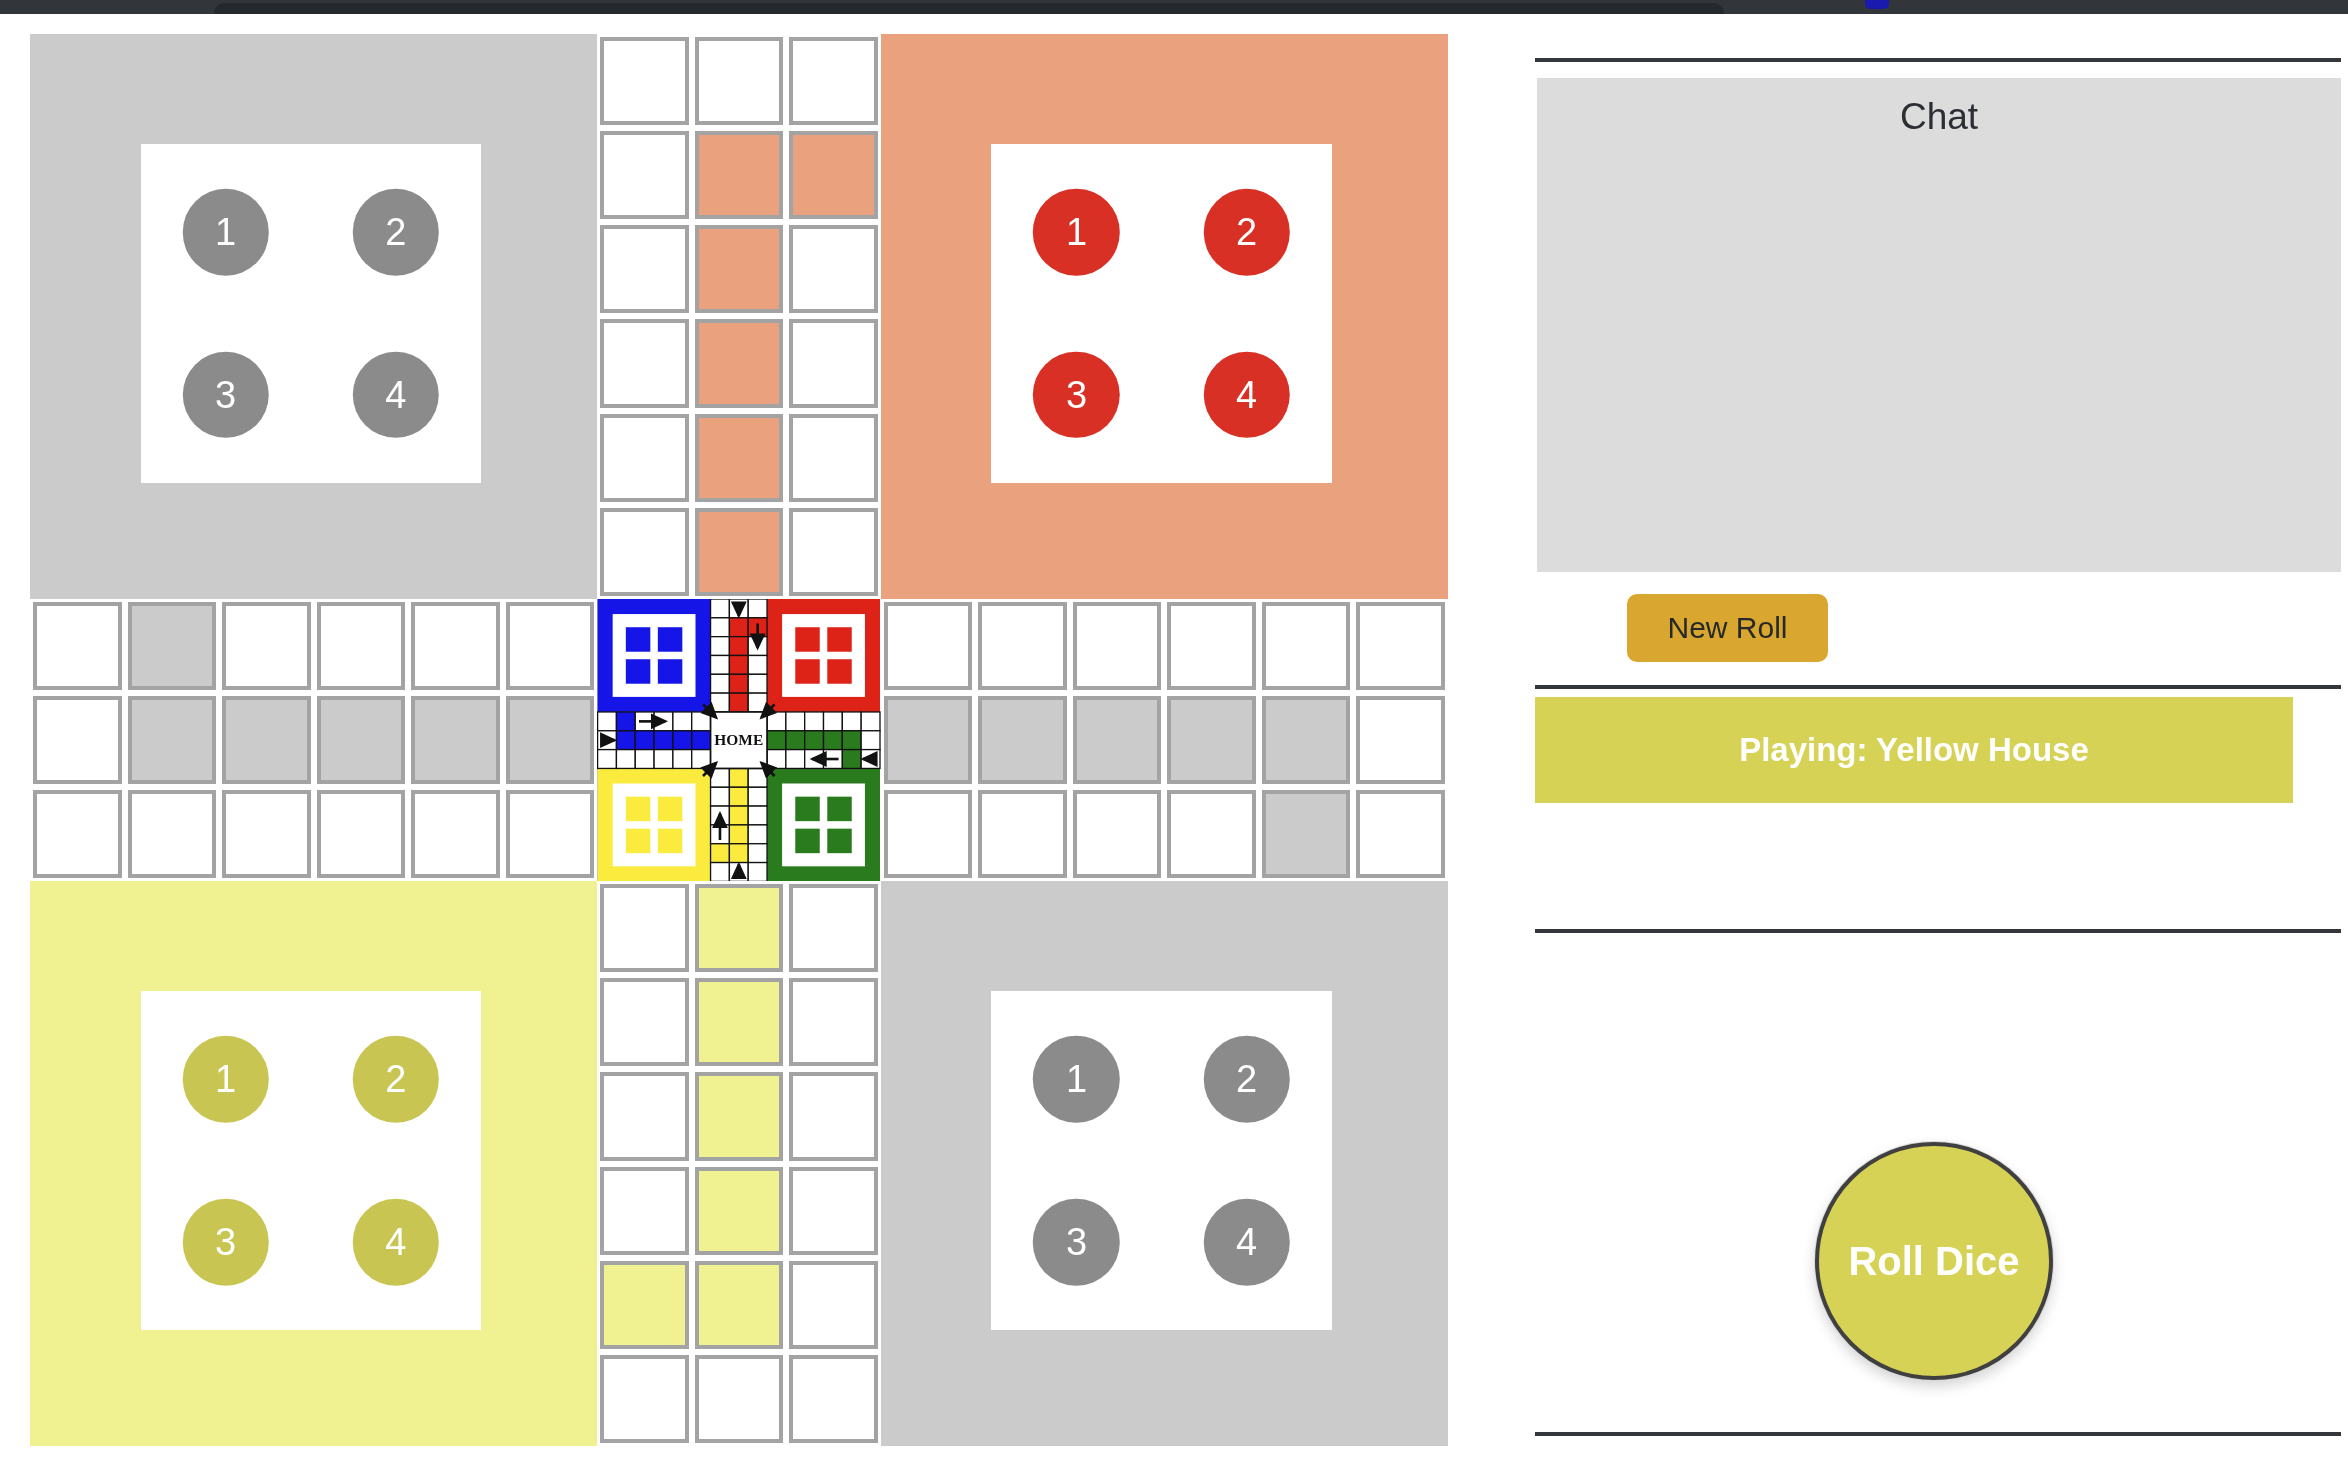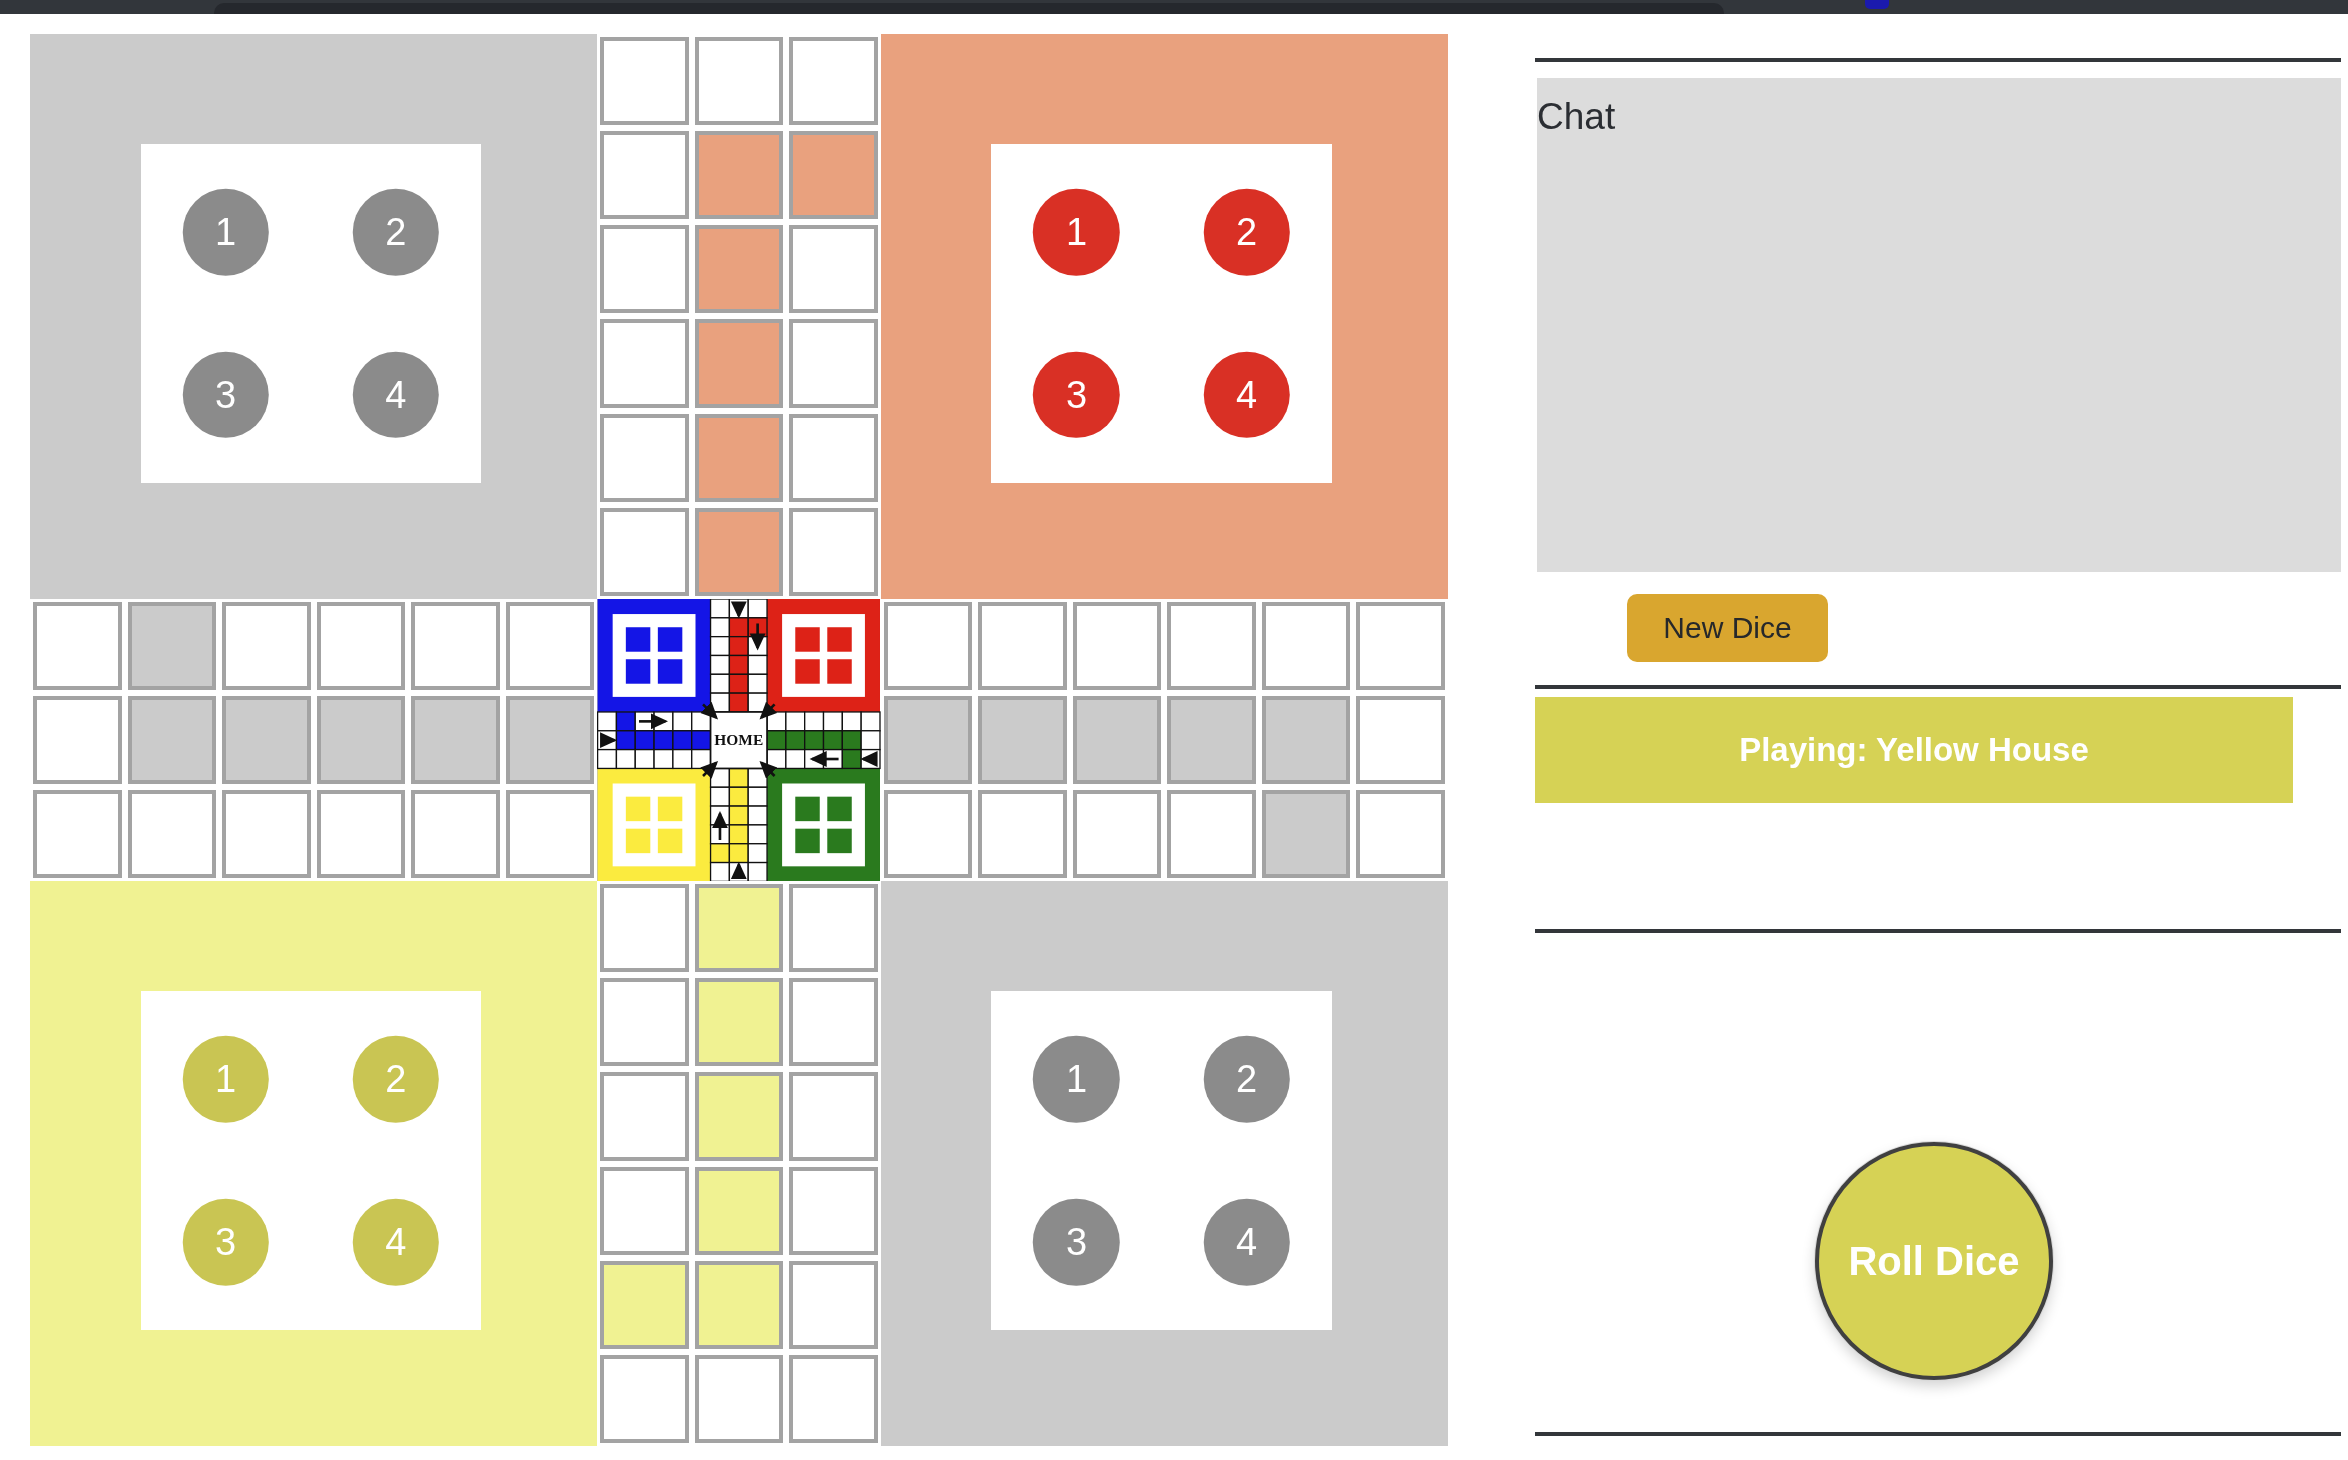--- a/index.html
+++ b/index.html
@@ -26,21 +26,21 @@
   .cell{position:absolute;width:6.667%;height:6.667%;box-sizing:border-box;
         border:3px solid #fff;box-shadow:inset 0 0 0 4px var(--cell-border);background:#fff;}
   .center-img{position:absolute;left:40%;top:40%;width:20%;height:20%;}
   .center-img svg{display:block;width:100%;height:100%;}
 
   
   .panel{position:absolute;left:1535px;top:0;width:806px;height:1460px;}
   .hr{position:absolute;left:0;width:806px;height:4px;background:var(--divider);}
   .hr1{top:58px;} .hr2{top:685px;} .hr3{top:929px;} .hr4{top:1432px;}
   .chat-box{position:absolute;left:2px;top:78px;width:804px;height:494px;background:var(--chat-bg);}
-  .chat-title{padding-top:18px;font-size:37px;color:#2b2e33;}
+  .chat-title{padding-top:18px;text-align:center;font-size:37px;color:#2b2e33;}
   .btn{position:absolute;border:none;cursor:pointer;font-family:inherit;
        font-size:30px;color:#26282b;border-radius:10px;}
   .btn-new{left:92px;top:594px;width:201px;height:68px;background:var(--accent-gold);}
   .btn-restart{left:474px;top:594px;width:242px;height:68px;background:var(--accent-orange);}
   .banner{position:absolute;left:0;top:697px;width:758px;height:106px;background:var(--accent-yellowgreen);
           display:flex;align-items:center;justify-content:center;
           color:#fff;font-size:33px;font-weight:bold;}
   .btn-playit{left:2px;top:838px;width:242px;height:57px;border-radius:10px;
           background:var(--accent-yellowgreen);opacity:0.55;color:#fff;font-size:31px;}
   .btn-roll{position:absolute;left:1815px;top:1142px;width:238px;height:238px;border-radius:50%;
@@ -285,21 +285,21 @@
     </div>
 </section>
 
 <aside class="panel">
   <div class="hr hr1"></div>
 
   <div class="chat-box">
     <div class="chat-title">Chat</div>
   </div>
 
-  <button class="btn btn-new">New Dice</button>
+  <button class="btn btn-new">New Roll</button>
 
   <div class="hr hr2"></div>
 
   <div class="banner">Playing: Yellow House</div>
 
 
   <div class="hr hr3"></div>
 </aside>
 
 <button class="btn-roll">Roll Dice</button>

